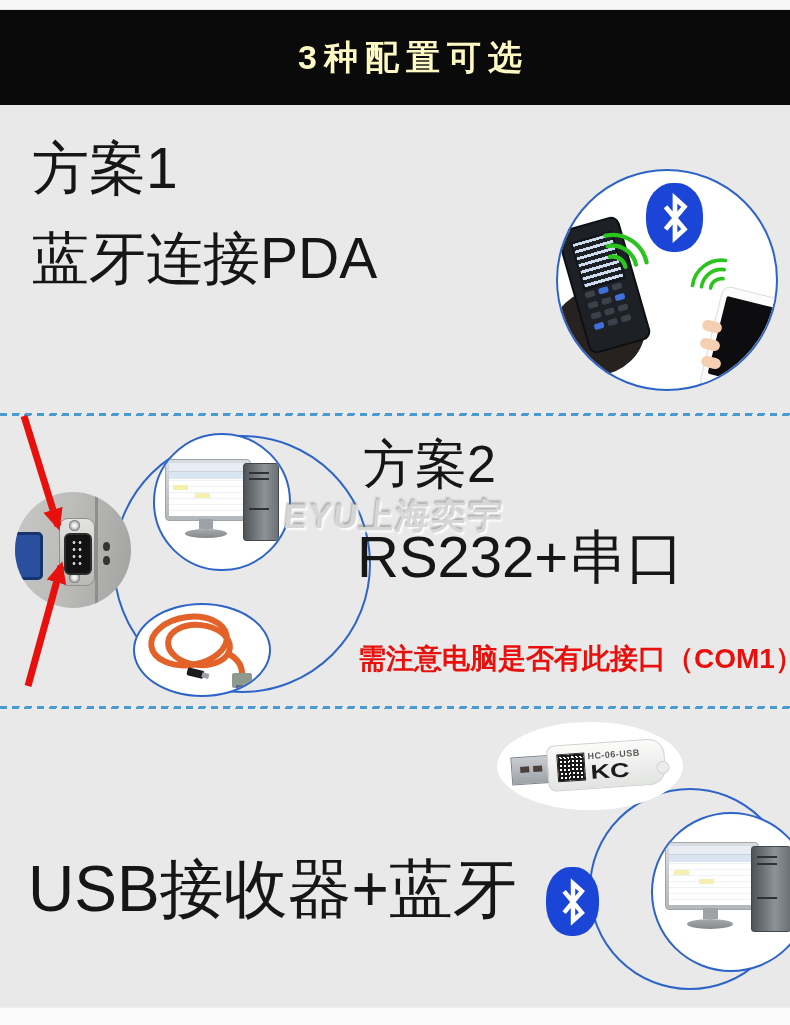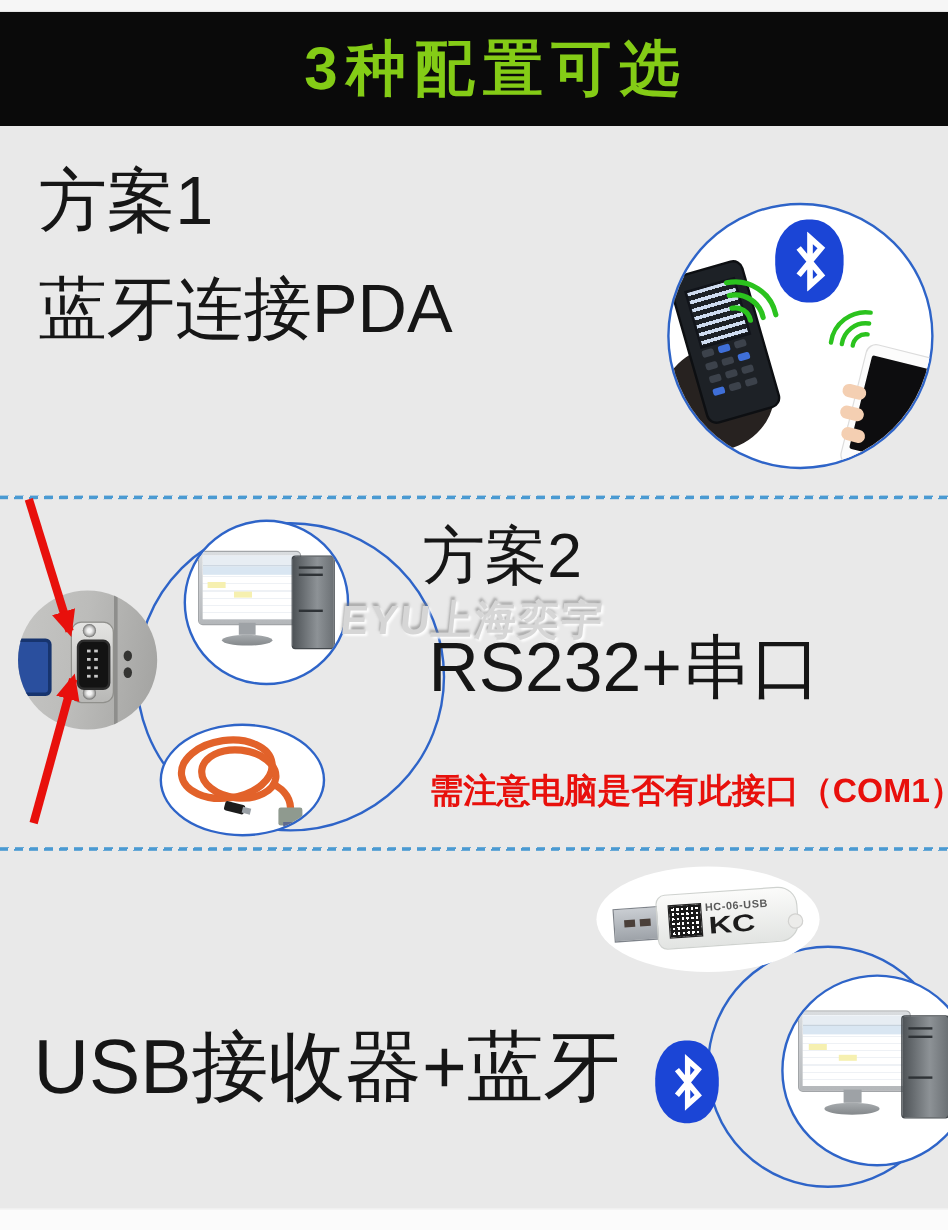--- a/index.html
+++ b/index.html
@@ -2,27 +2,27 @@
 <html><head>
 <meta charset="utf-8">
 <style>
   html,body{margin:0;padding:0;}
   .page{position:relative;width:790px;height:1025px;background:#e9e9e9;overflow:hidden;
         font-family:"Liberation Sans","DejaVu Sans",sans-serif;color:#161616;}
   .abs{position:absolute;}
   
   .top-strip{left:0;top:0;width:790px;height:9px;background:#f6f6f6;border-bottom:1px solid #e3e3e3;}
   .banner{left:0;top:10px;width:790px;height:95px;background:#0a0a0a;display:flex;align-items:center;justify-content:center;}
-  .banner-title{color:#84cc16;font-size:50px;font-weight:bold;letter-spacing:7px;margin-left:37px;}
+  .banner-title{color:#fef9c3;font-size:34px;font-weight:bold;letter-spacing:7px;margin-left:37px;}
   
   .h{font-weight:normal;white-space:nowrap;line-height:1;}
   .p1-name{left:32px;top:140px;font-size:57px;}
   .p1-line1{left:32px;top:230px;font-size:57px;}
   .p1-line2{left:32px;top:320px;font-size:57px;}
-  .p2-name{left:352px;top:438px;font-size:52px;z-index:7;}
+  .p2-name{left:363px;top:438px;font-size:52px;z-index:7;}
   .p2-line1{left:357px;top:528px;font-size:58px;z-index:7;}
   .p2-note{color:#e8100c;font-weight:bold;font-size:28px;white-space:nowrap;z-index:7;}
   .p2-note1{left:358px;top:604px;}
   .p2-note2{left:358px;top:640px;}
   .p3-name{left:32px;top:768px;font-size:55px;}
   .p3-line1{left:28px;top:857px;font-size:64px;}
   .watermark{left:284px;top:494px;font-size:34px;font-weight:bold;letter-spacing:2px;color:#d6d6d6;
              text-shadow:2px 2px 2px rgba(255,255,255,.95),-1px -2px 2px rgba(120,120,120,.55);
              transform:skewX(-6deg);z-index:5;white-space:nowrap;}
   

